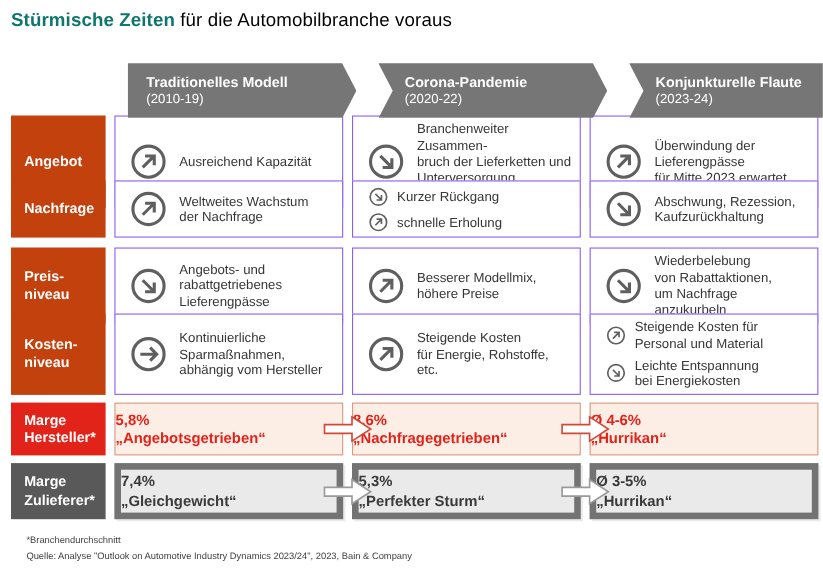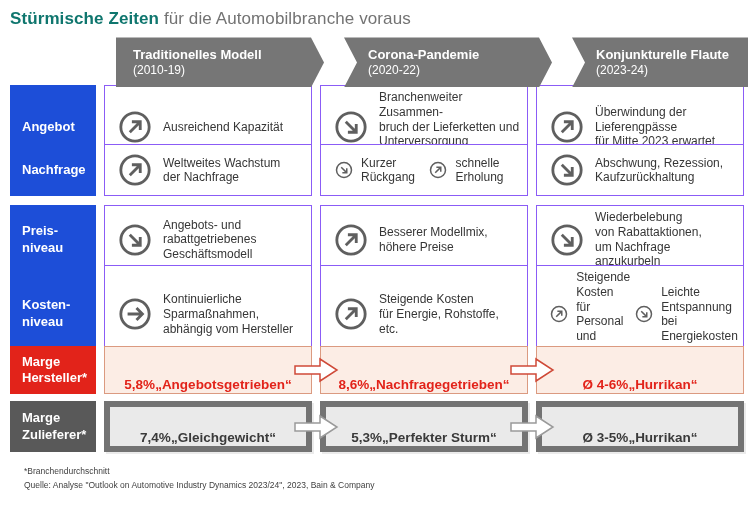--- a/index.html
+++ b/index.html
@@ -5,65 +5,65 @@
   html,body{margin:0;padding:0;background:#fff;}
   body{
     width:748px;height:525px;overflow:hidden;position:relative;
     font-family:"Liberation Sans",sans-serif;color:#333;
     -webkit-font-smoothing:antialiased;
   }
   .canvas{position:absolute;inset:0;}
   
   .title{margin:9px 0 0 10px;font-size:17px;line-height:1.2;letter-spacing:.1px;}
   .title .hl{color:#0f766e;font-weight:bold;}
-  .title .rest{color:#737373;font-weight:normal;}
+  .title .rest{color:#000000;font-weight:normal;}
   
   .grid{display:grid;grid-template-columns:86px 208px 208px 208px;column-gap:8px;margin-left:10px;}
   
-  .hdr{margin-top:8px;height:37px;gap:20px;}
+  .hdr{margin-top:28px;height:37px;gap:20px;}
   .band{
     background:#767676;color:#fff;height:50px;display:flex;flex-direction:column;
     justify-content:center;padding-left:17px;box-sizing:border-box;
     clip-path:polygon(0 0,calc(100% - 13px) 0,100% 50%,calc(100% - 13px) 100%,0 100%);
   }
   .band.notch{
     padding-left:24px;
     clip-path:polygon(0 0,calc(100% - 13px) 0,100% 50%,calc(100% - 13px) 100%,0 100%,13px 50%);
   }
   .band .bt{font-size:13px;font-weight:bold;line-height:1.25;}
   .band .by{font-size:12px;line-height:1.25;}
   
   .row{margin-top:8px;}
   .row.first{margin-top:11px;}
   .row.r3{margin-top:9px;}
   .row.m1{margin-top:16px;}
   .row.m2{margin-top:7px;}
   .rlabel{
-    background:#1d4ed8;color:#fff;font-size:13px;font-weight:bold;line-height:1.3;
+    background:#c2410c;color:#fff;font-size:13px;font-weight:bold;line-height:1.3;
     display:flex;align-items:center;padding-left:12px;box-sizing:border-box;
   }
   .rlabel.red{background:#e2231a;}
   .rlabel.dark{background:#595959;}
   .pre{white-space:pre-line;}
   .cell{
     background:#fff;border:1px solid #8b5cf6;box-sizing:border-box;
     display:flex;align-items:center;gap:11px;padding:4px 6px 4px 13px;
   }
   .cell .txt{font-size:12px;line-height:1.22;color:#363636;}
-  .cell.multi{flex-direction:row;align-items:stretch;justify-content:center;gap:5px;padding-left:14px;}
+  .cell.multi{flex-direction:column;align-items:stretch;justify-content:center;gap:5px;padding-left:14px;}
   .entry{display:flex;align-items:center;gap:8px;}
   .ticon{color:#5f5f5f;flex:0 0 auto;display:block;}
   .ticon.lg{width:34px;height:34px;}
   .ticon.sm{width:18px;height:18px;}
   .dir-down{transform:rotate(90deg);}
   .dir-flat{transform:rotate(45deg);}
   
   .mrow{position:relative;}
   .mcell{
-    box-sizing:border-box;display:flex;flex-direction:row;align-items:flex-end;
+    box-sizing:border-box;display:flex;flex-direction:column;align-items:flex-start;
     justify-content:center;text-align:center;line-height:1.3;
   }
   .mcell.pink{background:#fcede5;border:1px solid #db9a80;color:#e2231a;}
   .mcell.grey{background:#eaeaea;border:6px solid #737373;color:#3a3a3a;box-shadow:2px 2px 0 rgba(0,0,0,.08);}
   .mval,.mname{font-size:13.5px;font-weight:bold;}
   .conn{position:absolute;top:50%;margin-top:-15px;width:46px;height:30px;z-index:3;}
   .conn.p1{left:283px;}
   .conn.p2{left:499px;}
   
   .foot{margin:12px 0 0 24px;font-size:8.5px;color:#3f3f3f;line-height:1.65;}
@@ -171,21 +171,21 @@
     <div class="rlabel">
         <span class="pre">Preis-
 niveau</span>
       </div>
     <div class="cell">
       <svg class="ticon lg dir-down" viewBox="0 0 24 24">
           <use href="#trend-arrow"></use>
         </svg>
       <span class="txt pre">Angebots- und
 rabattgetriebenes
-Geschäftsmodell</span>
+Lieferengpässe</span>
     </div>
     <div class="cell">
       <svg class="ticon lg" viewBox="0 0 24 24">
           <use href="#trend-arrow"></use>
         </svg>
       <span class="txt pre">Besserer Modellmix,
 höhere Preise</span>
     </div>
     <div class="cell">
       <svg class="ticon lg dir-down" viewBox="0 0 24 24">

